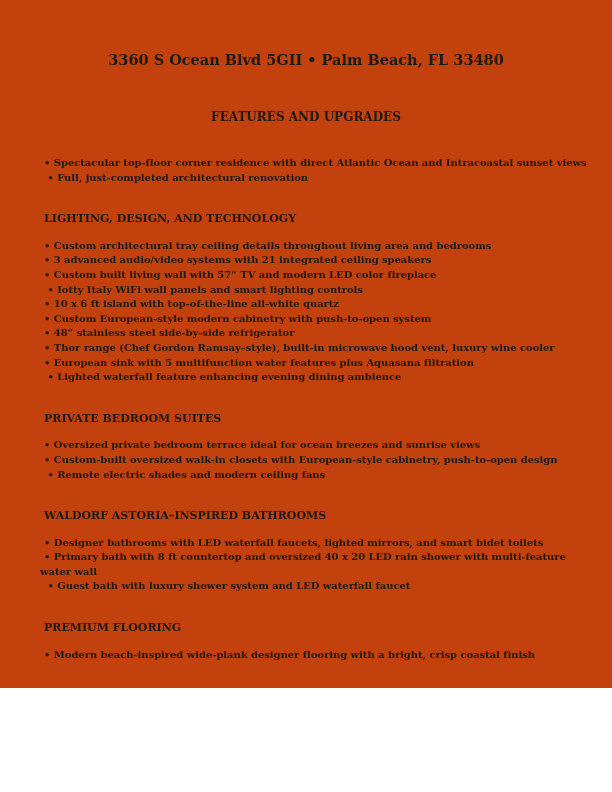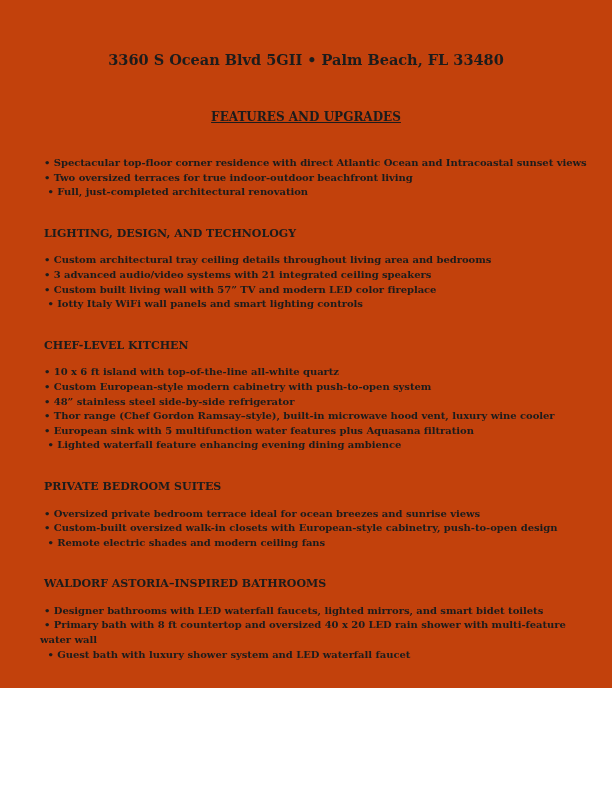--- a/index.html
+++ b/index.html
@@ -23,21 +23,20 @@
     font-weight: bold;
     font-size: 14.5px;
     line-height: 17px;
   }
   .main-heading {
     margin: 42px -10px 32px -40px;
     text-align: center;
     font-weight: bold;
     font-size: 12px;
     line-height: 14px;
-    text-decoration: underline;
   }
   .section-heading {
     margin: 27px 0 12px 0;
     font-size: 11px;
     line-height: 14.6px;
     font-weight: bold;
     text-indent: 4px;
   }
   .bullet-list { margin: 0; }
   p.bullet {
@@ -53,36 +52,34 @@
 </head>
 <body>
 
 <div class="page">
   <div class="doc-title">3360 S Ocean Blvd 5GII • Palm Beach, FL 33480</div>
 
   <div class="main-heading">FEATURES AND UPGRADES</div>
 
   <div id="intro" class="bullet-list">
       <p class="bullet">• Spectacular top-floor corner residence with direct Atlantic Ocean and Intracoastal sunset views</p>
-      <p class="bullet">• Two oversized terraces for true indoor-outdoor beachfront living</p>
       <p class="bullet"> • Full, just-completed architectural renovation</p>
     </div>
 
   <div id="sections">
       <section>
         <h2 class="section-heading">LIGHTING, DESIGN, AND TECHNOLOGY</h2>
         <div class="bullet-list">
           <p class="bullet">• Custom architectural tray ceiling details throughout living area and bedrooms</p>
           <p class="bullet">• 3 advanced audio/video systems with 21 integrated ceiling speakers</p>
           <p class="bullet">• Custom built living wall with 57” TV and modern LED color fireplace</p>
           <p class="bullet"> • Iotty Italy WiFi wall panels and smart lighting controls</p>
         </div>
       </section>
       <section>
-        <h2 class="section-heading">CHEF-LEVEL KITCHEN</h2>
         <div class="bullet-list">
           <p class="bullet">• 10 x 6 ft island with top-of-the-line all-white quartz</p>
           <p class="bullet">• Custom European-style modern cabinetry with push-to-open system</p>
           <p class="bullet">• 48” stainless steel side-by-side refrigerator</p>
           <p class="bullet">• Thor range (Chef Gordon Ramsay–style), built-in microwave hood vent, luxury wine cooler</p>
           <p class="bullet">• European sink with 5 multifunction water features plus Aquasana filtration</p>
           <p class="bullet"> • Lighted waterfall feature enhancing evening dining ambience</p>
         </div>
       </section>
       <section>
@@ -95,14 +92,20 @@
       </section>
       <section>
         <h2 class="section-heading">WALDORF ASTORIA–INSPIRED BATHROOMS</h2>
         <div class="bullet-list">
           <p class="bullet">• Designer bathrooms with LED waterfall faucets, lighted mirrors, and smart bidet toilets</p>
           <p class="bullet">• Primary bath with 8 ft countertop and oversized 40 x 20 LED rain shower with multi-feature
 water wall</p>
           <p class="bullet"> • Guest bath with luxury shower system and LED waterfall faucet</p>
         </div>
       </section>
+      <section>
+        <h2 class="section-heading">PREMIUM FLOORING</h2>
+        <div class="bullet-list">
+          <p class="bullet">• Modern beach-inspired wide-plank designer flooring with a bright, crisp coastal finish</p>
+        </div>
+      </section>
     </div>
 </div>
 
 </body></html>

